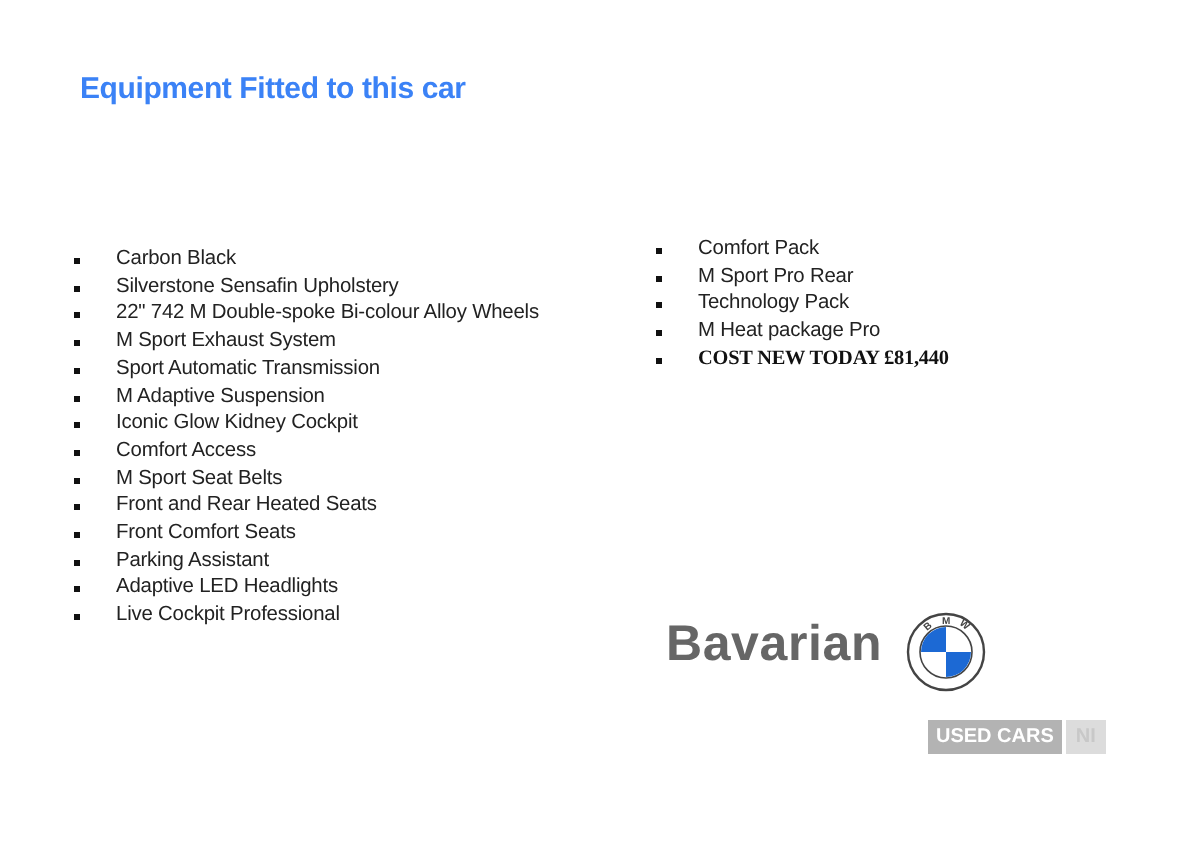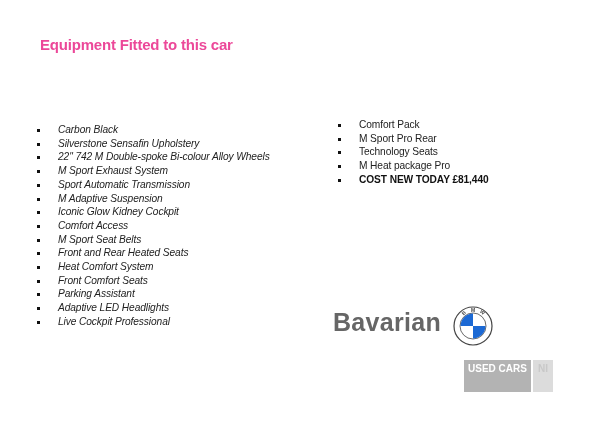--- a/index.html
+++ b/index.html
@@ -2,43 +2,43 @@
 <html><head>
   <meta charset="utf-8">
   <style>
     html, body { margin: 0; padding: 0; }
     body {
       width: 600px; height: 424px; background: #ffffff; position: relative; overflow: hidden;
       font-family: "Liberation Sans", sans-serif; color: #222;
     }
     .title {
       position: absolute; left: 40px; top: 36px;
-      font-size: 15px; font-weight: bold; color: #ec4899; letter-spacing: -0.2px;
+      font-size: 15px; font-weight: bold; color: #3b82f6; letter-spacing: -0.2px;
     }
     ul.list {
       position: absolute; margin: 0; padding: 0; list-style: none;
     }
     ul.list li {
       position: relative; font-size: 10.2px; line-height: 13.7px; color: #222;
       padding-left: 21px; white-space: nowrap; letter-spacing: -0.1px;
     }
     ul.list li .bullet {
       position: absolute; left: 0; top: 6px; width: 3px; height: 3px; background: #111;
     }
-    ul.list li.bold { font-weight: bold; color: #111; }
-    #left-list { left: 37px; top: 123px; font-style: italic; }
-    #right-list { left: 338px; top: 118px; }
+    ul.list li.bold { font-weight: bold; color: #111; font-family: Liberation Serif, serif; }
+    #left-list { left: 37px; top: 123px; }
+    #right-list { left: 328px; top: 118px; }
 
     .brand {
       position: absolute; left: 333px; top: 308px;
       font-size: 25px; font-weight: bold; color: #666; letter-spacing: 0.3px; text-align: right;
     }
     .bmw-logo { position: absolute; left: 453px; top: 306px; width: 40px; height: 40px; }
     .used-cars {
-      position: absolute; left: 464px; top: 360px; height: 32px; display: flex;
+      position: absolute; left: 464px; top: 360px; height: 17px; display: flex;
       font-size: 10px; font-weight: bold; color: #fff;
     }
     .used-cars .uc { background: #b3b3b3; padding: 0 4px; line-height: 17px; }
     .used-cars .ni { background: #dcdcdc; color: #c8c8c8; padding: 0 5px; margin-left: 2px; line-height: 17px; }
   </style>
 </head>
 <body>
 
 <div class="title">Equipment Fitted to this car</div>
 
@@ -47,31 +47,30 @@
   <li><span class="bullet"></span><span>Silverstone Sensafin Upholstery</span></li>
   <li><span class="bullet"></span><span>22" 742 M Double-spoke Bi-colour Alloy Wheels</span></li>
   <li><span class="bullet"></span></li>
   <li><span class="bullet"></span><span>M Sport Exhaust System</span></li>
   <li><span class="bullet"></span><span>Sport Automatic Transmission</span></li>
   <li><span class="bullet"></span><span>M Adaptive Suspension</span></li>
   <li><span class="bullet"></span><span>Iconic Glow Kidney Cockpit</span></li>
   <li><span class="bullet"></span><span>Comfort Access</span></li>
   <li><span class="bullet"></span><span>M Sport Seat Belts</span></li>
   <li><span class="bullet"></span><span>Front and Rear Heated Seats</span></li>
-  <li><span class="bullet"></span><span>Heat Comfort System</span></li>
   <li><span class="bullet"></span><span>Front Comfort Seats</span></li>
   <li><span class="bullet"></span><span>Parking Assistant</span></li>
   <li><span class="bullet"></span><span>Adaptive LED Headlights</span></li>
   <li><span class="bullet"></span><span>Live Cockpit Professional</span></li>
 </ul>
 
 <ul class="list" id="right-list">
   <li><span class="bullet"></span><span>Comfort Pack</span></li>
   <li><span class="bullet"></span><span>M Sport Pro Rear</span></li>
-  <li><span class="bullet"></span><span>Technology Seats</span></li>
+  <li><span class="bullet"></span><span>Technology Pack</span></li>
   <li><span class="bullet"></span><span>M Heat package Pro</span></li>
   <li class="bold"><span class="bullet"></span><span>COST NEW TODAY £81,440</span></li>
 </ul>
 
 <div class="brand">Bavarian</div>
 
 <svg class="bmw-logo" viewBox="0 0 40 40">
   <circle cx="20" cy="20" r="19" fill="#fff" stroke="#444" stroke-width="1.2"></circle>
   <circle cx="20" cy="20" r="13" fill="#fff" stroke="#444" stroke-width="0.8"></circle>
   <path d="M20 20 L20 7.5 A12.5 12.5 0 0 0 7.5 20 Z" fill="#1c69d4"></path>

